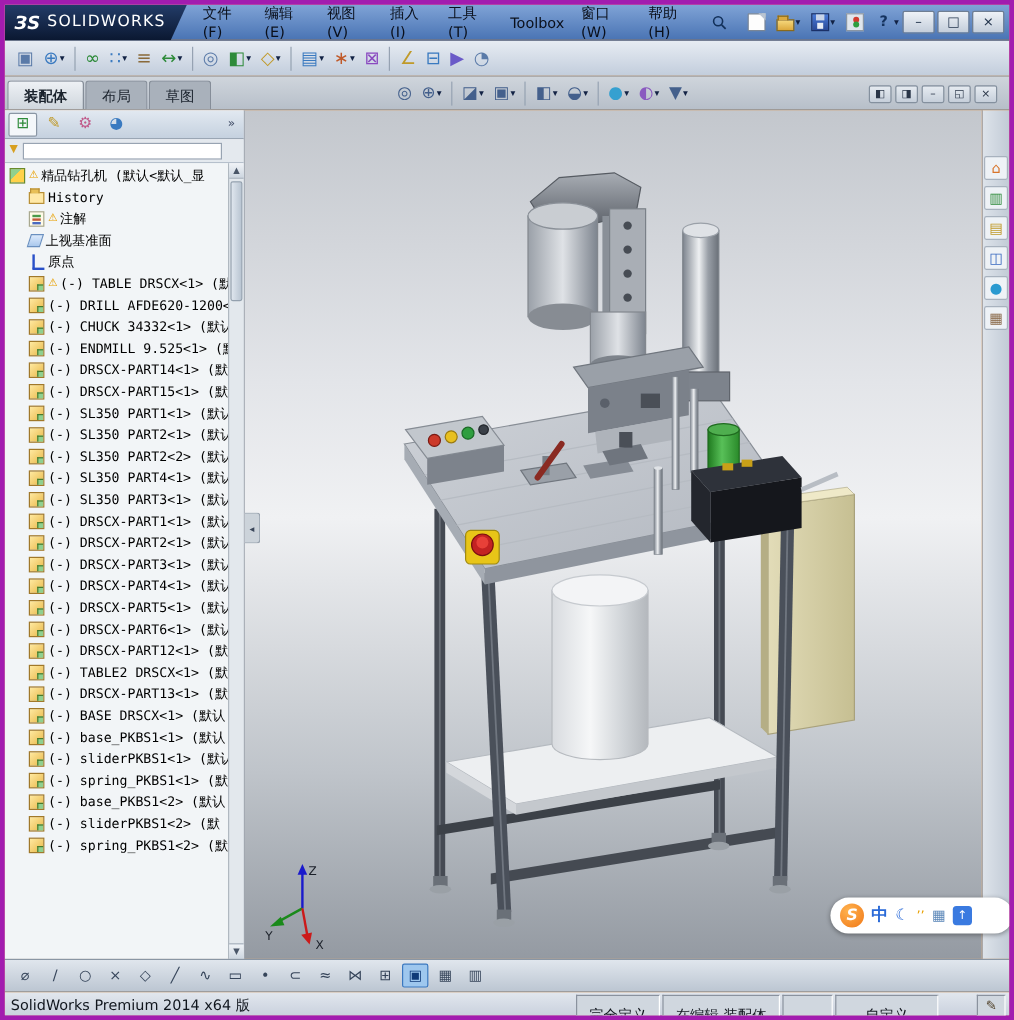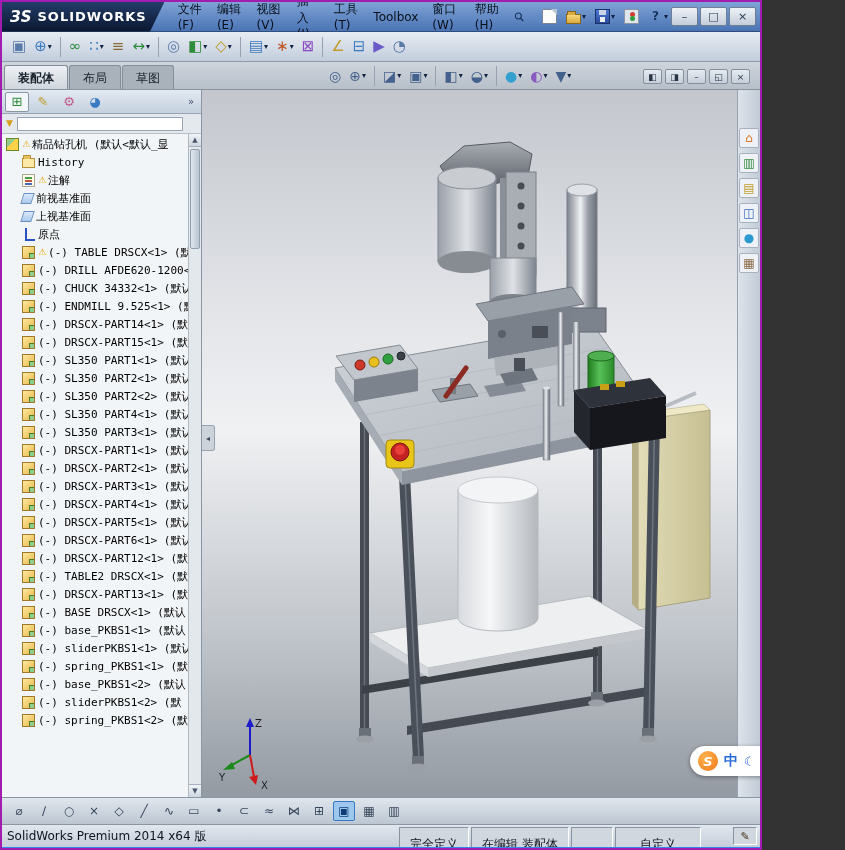--- a/index.html
+++ b/index.html
@@ -1,26 +1,26 @@
 <!DOCTYPE html>
 <html><head>
 <meta charset="utf-8">
 <style>
   html,body{margin:0;padding:0;background:#333;}
   *{box-sizing:border-box;}
-  #app{position:relative;width:762px;height:850px;background:#fdba74;
-       font-family:"DejaVu Sans",sans-serif;overflow:hidden;border:2px solid #a21caf;}
+  #app{position:relative;width:845px;height:850px;background:#fdba74;
+       font-family:"DejaVu Sans",sans-serif;overflow:hidden;border:4px solid #a21caf;}
 
   
   .titlebar{position:absolute;left:0;top:0;width:100%;height:30px;display:flex;align-items:center;
             background:linear-gradient(#7fa3d6,#4a74b4);border-bottom:1px solid #2f4e7e;}
   .logo-block{height:30px;display:flex;align-items:center;gap:6px;padding:0 18px 0 8px;
               background:linear-gradient(#233c68,#0a1730);clip-path:polygon(0 0,100% 0,91% 100%,0 100%);}
   .logo-mark{color:#fff;font-weight:bold;font-style:italic;font-size:15px;}
-  .logo-text{color:#fff;font-weight:bold;font-size:13px;letter-spacing:1px;}
+  .logo-text{color:#fff;font-weight:normal;font-size:13px;letter-spacing:1px;}
   .menus{display:flex;align-items:center;margin-left:6px;}
   .menu-item{font-size:12px;color:#0a0f1a;padding:4px 7px;cursor:default;border-radius:2px;}
   .search-ic{margin:0 6px;}
   .quickbar{display:flex;align-items:center;gap:3px;margin-left:8px;}
   .qb-btn{display:flex;align-items:center;gap:1px;padding:2px 3px;border-radius:2px;}
   .dd{font-size:8px;color:#122244;line-height:8px;}
   .qg{width:15px;height:15px;position:relative;display:inline-block;}
   .qg-new{background:#fdfdfd;border:1px solid #7a8696;border-radius:1px;}
   .qg-new::before{content:"";position:absolute;right:-1px;top:-1px;border:3px solid transparent;
                   border-top-color:#b9c4d2;border-right-color:#b9c4d2;}
@@ -351,24 +351,20 @@
             <span class="tlabel">精品钻孔机 (默认&lt;默认_显</span>
           </div>
           <div class="tree-row">
             <span class="ic ic-history"></span>
             <span class="tlabel">History</span>
           </div>
           <div class="tree-row">
             <span class="ic ic-annotations"></span>
             <span class="warn">⚠</span>
             <span class="tlabel">注解</span>
-          </div>
-          <div class="tree-row">
-            <span class="ic ic-plane"></span>
-            <span class="tlabel">前视基准面</span>
           </div>
           <div class="tree-row">
             <span class="ic ic-plane"></span>
             <span class="tlabel">上视基准面</span>
           </div>
           <div class="tree-row">
             <span class="ic ic-origin"></span>
             <span class="tlabel">原点</span>
           </div>
           <div class="tree-row">

